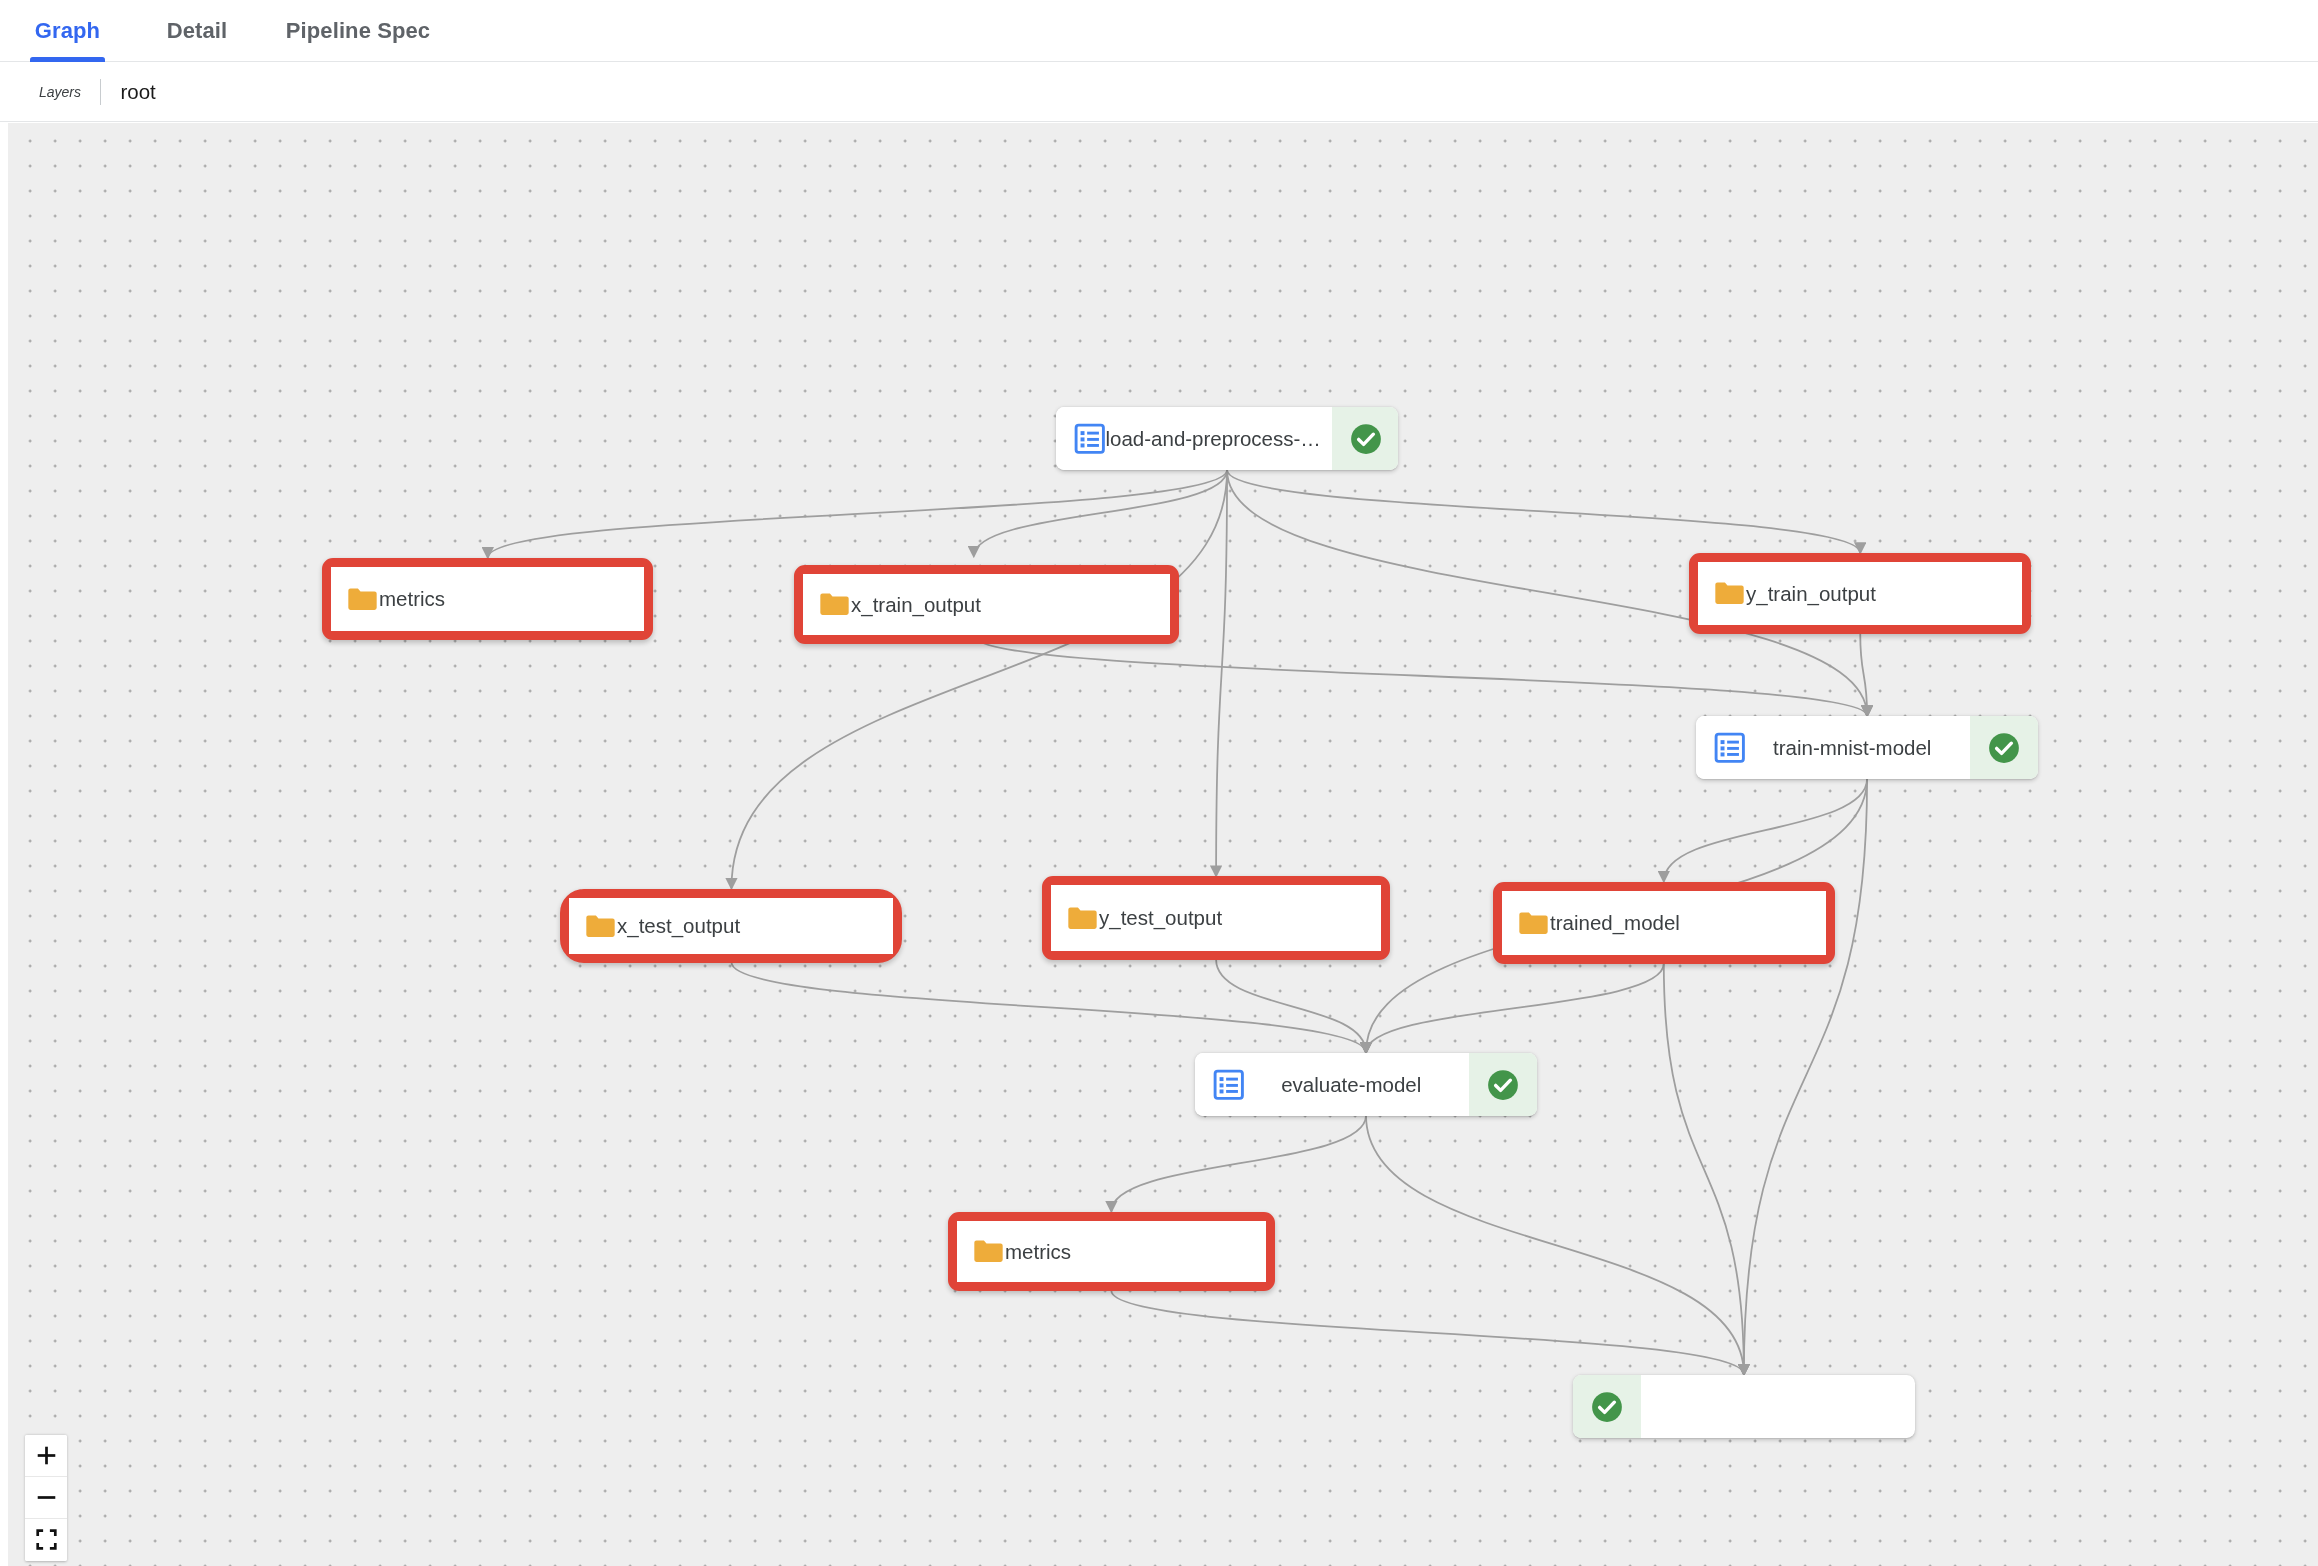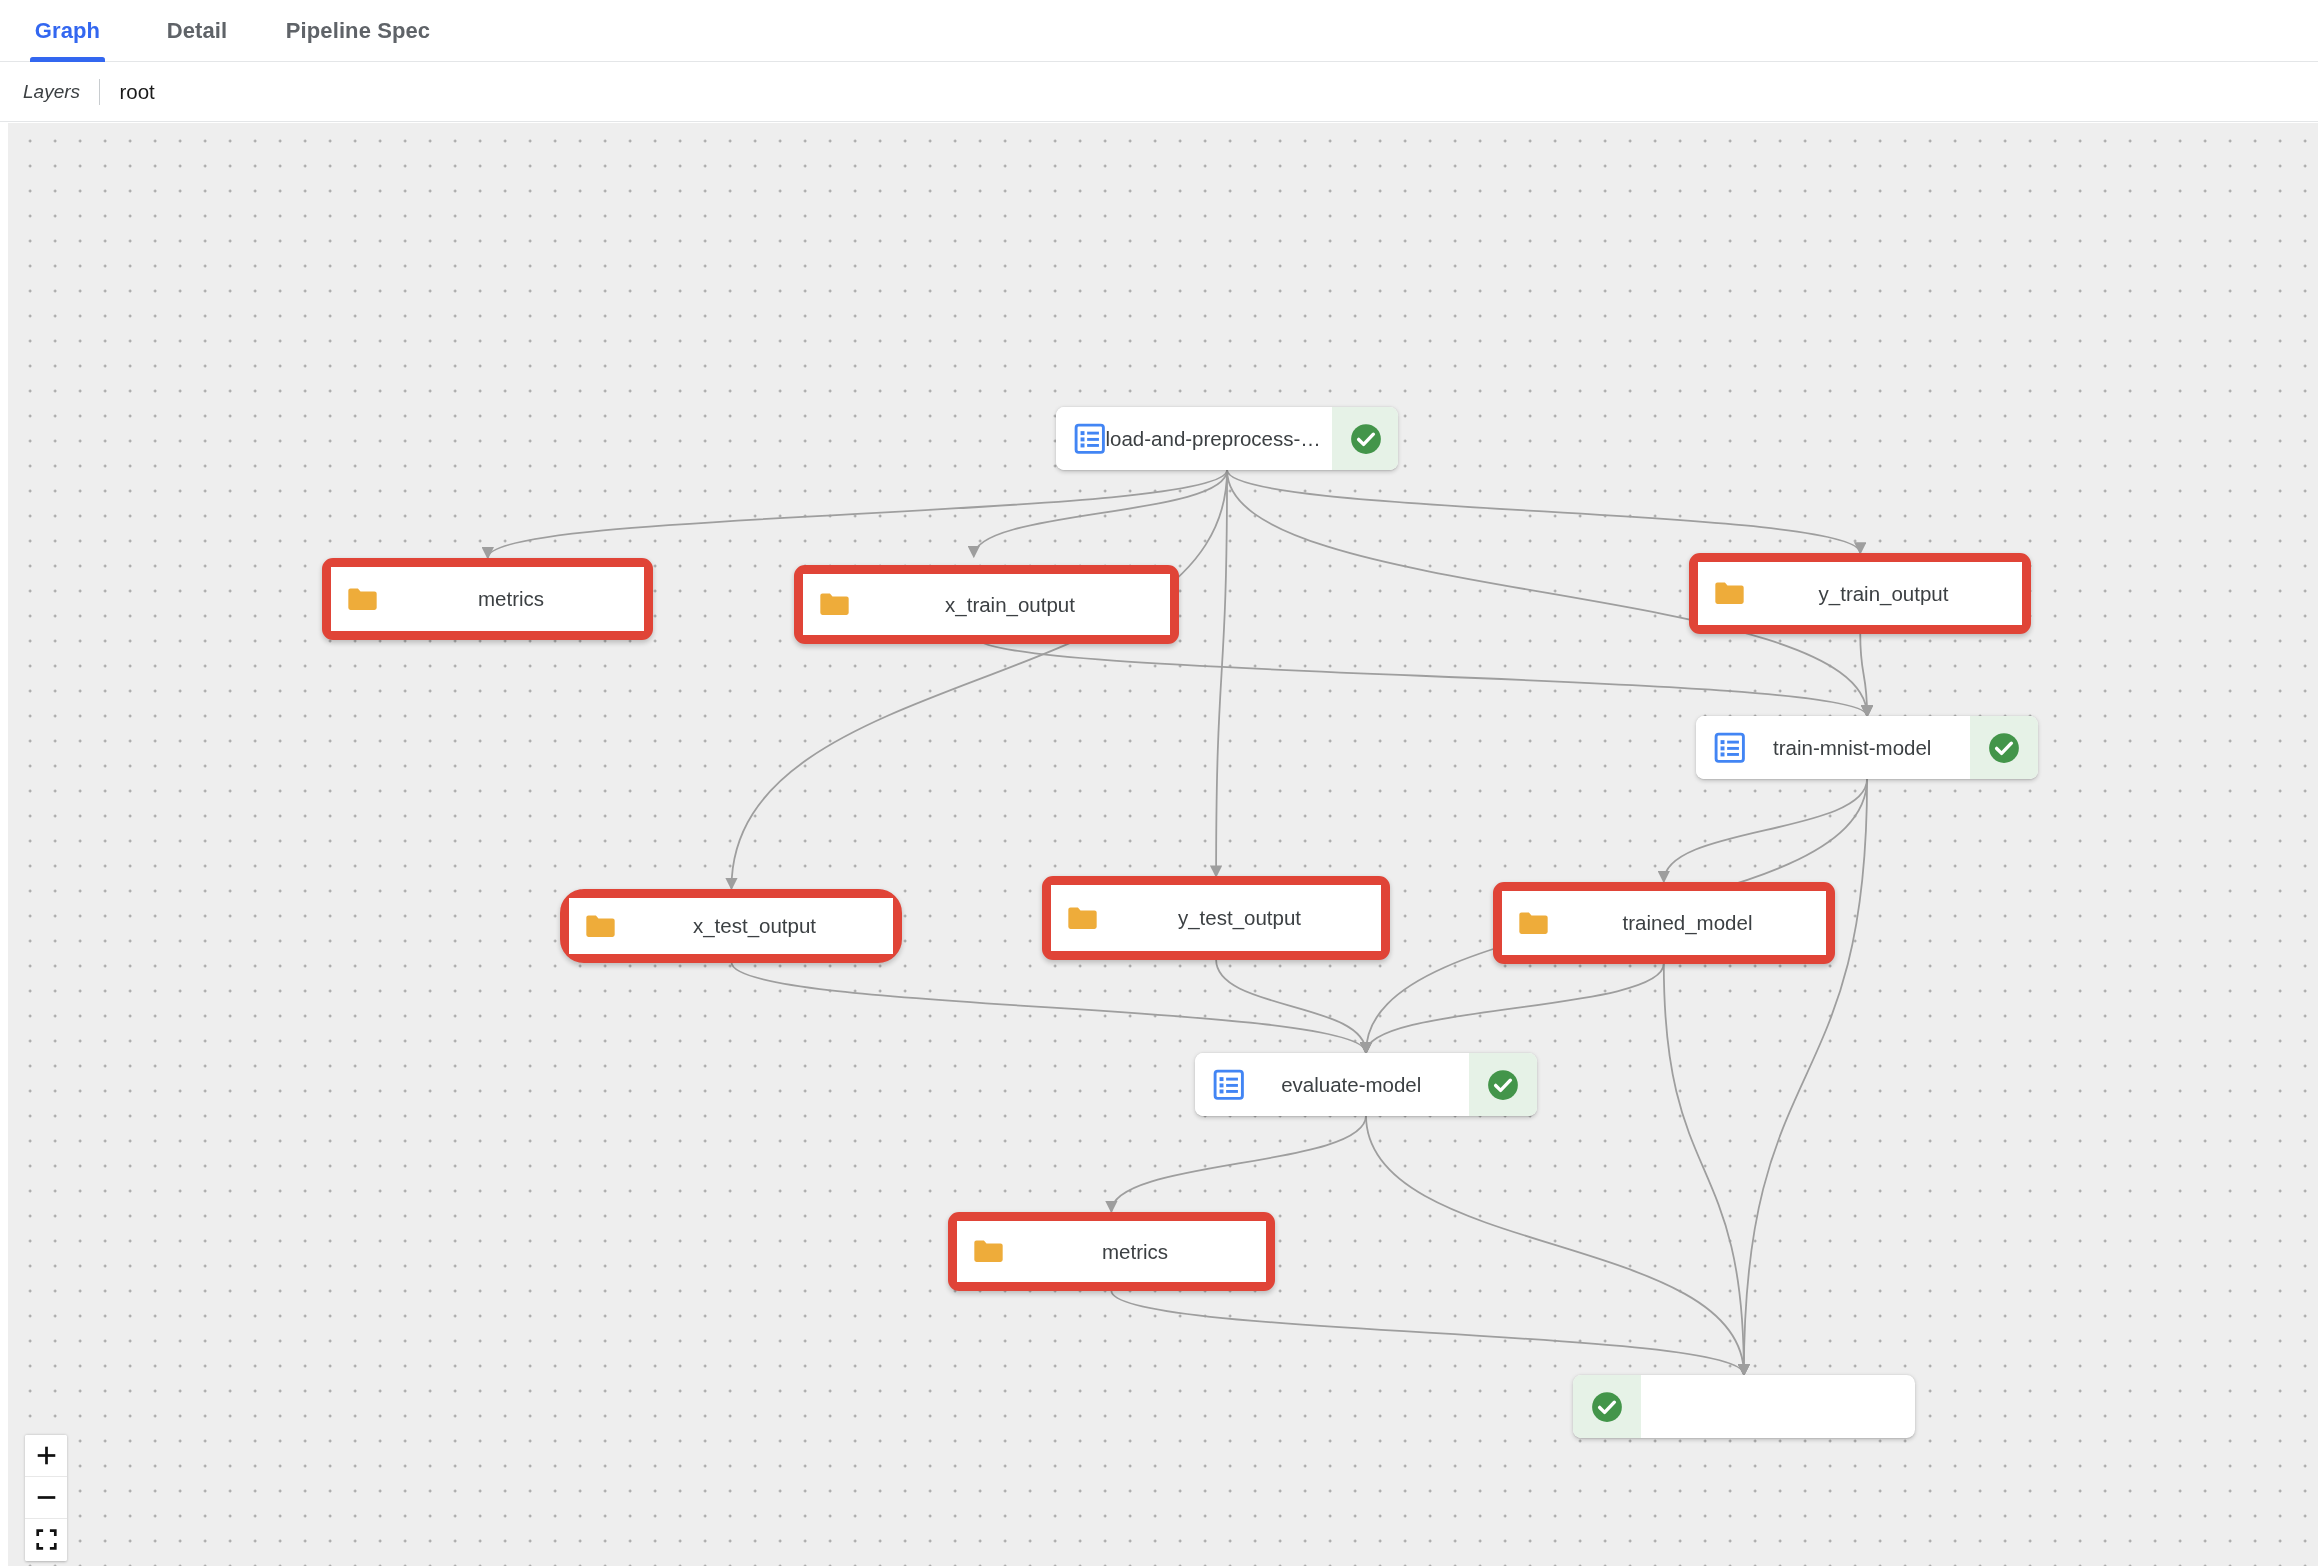--- a/index.html
+++ b/index.html
@@ -52,24 +52,25 @@
     position: absolute;
     left: 0; top: 63px;
     width: 2319px; height: 59px;
     background: #ffffff;
     border-bottom: 1.4px solid #e4e6e8;
     display: flex;
     align-items: center;
     padding-left: 23px;
   }
   #crumb-layers {
-    font-size: 19px;
+    font-size: 14px;
     font-style: italic;
     color: #3c4043;
     font-weight: normal;
+    margin-left: 16px;
   }
   #crumb-sep {
     width: 1.4px; height: 26px;
     background: #c8cccf;
     margin: 0 19px;
   }
   #crumb-root {
     font-size: 20.5px;
     color: #1a1a1a;
   }
@@ -141,21 +142,21 @@
   }
   .artifact-inner {
     width: 100%; height: 100%;
     background: #ffffff;
     display: flex;
     align-items: center;
     padding-left: 15px;
   }
   .artifact-label {
     flex: 1 1 auto;
-    text-align: center;
+    text-align: left;
     font-size: 20.5px;
     color: #3c4043;
     padding-right: 1px;
     white-space: nowrap;
   }
   .folder-icon { flex: 0 0 auto; }
 
   
   #zoom-controls {
     position: absolute;

